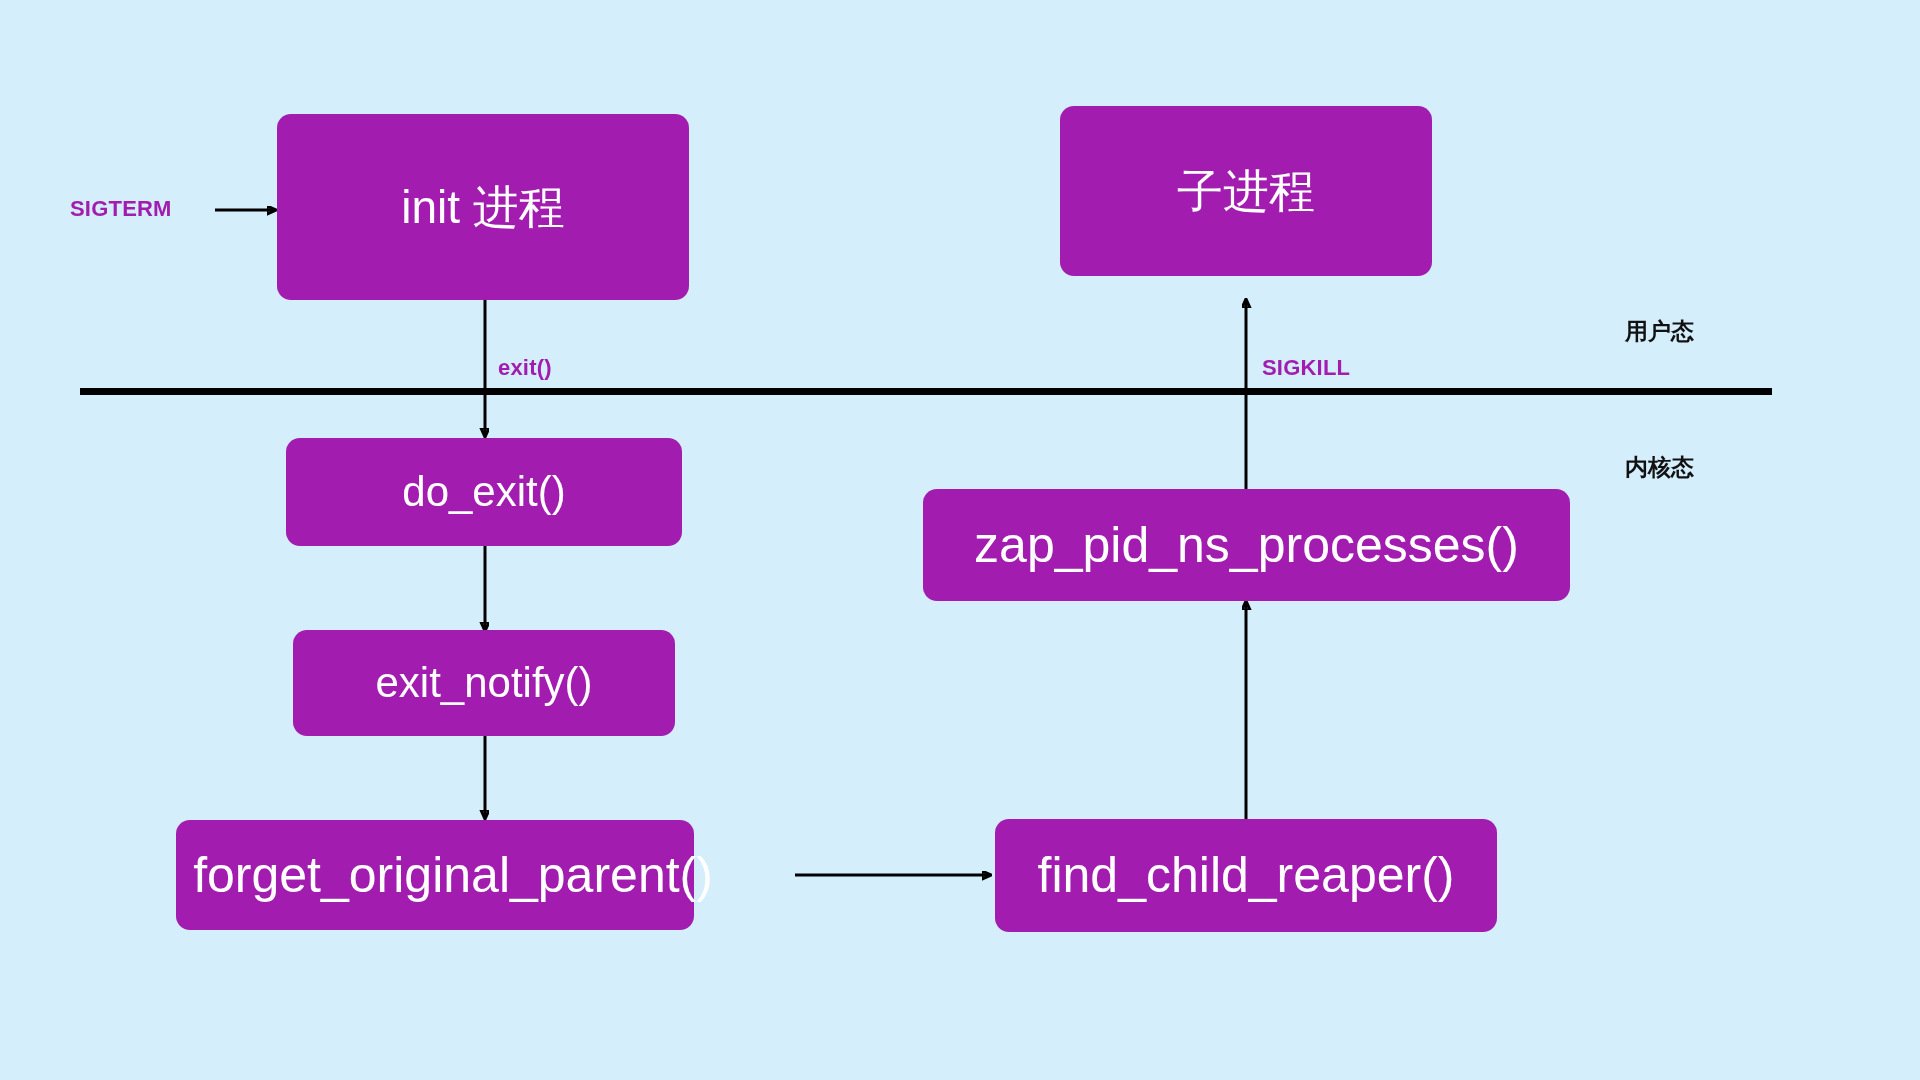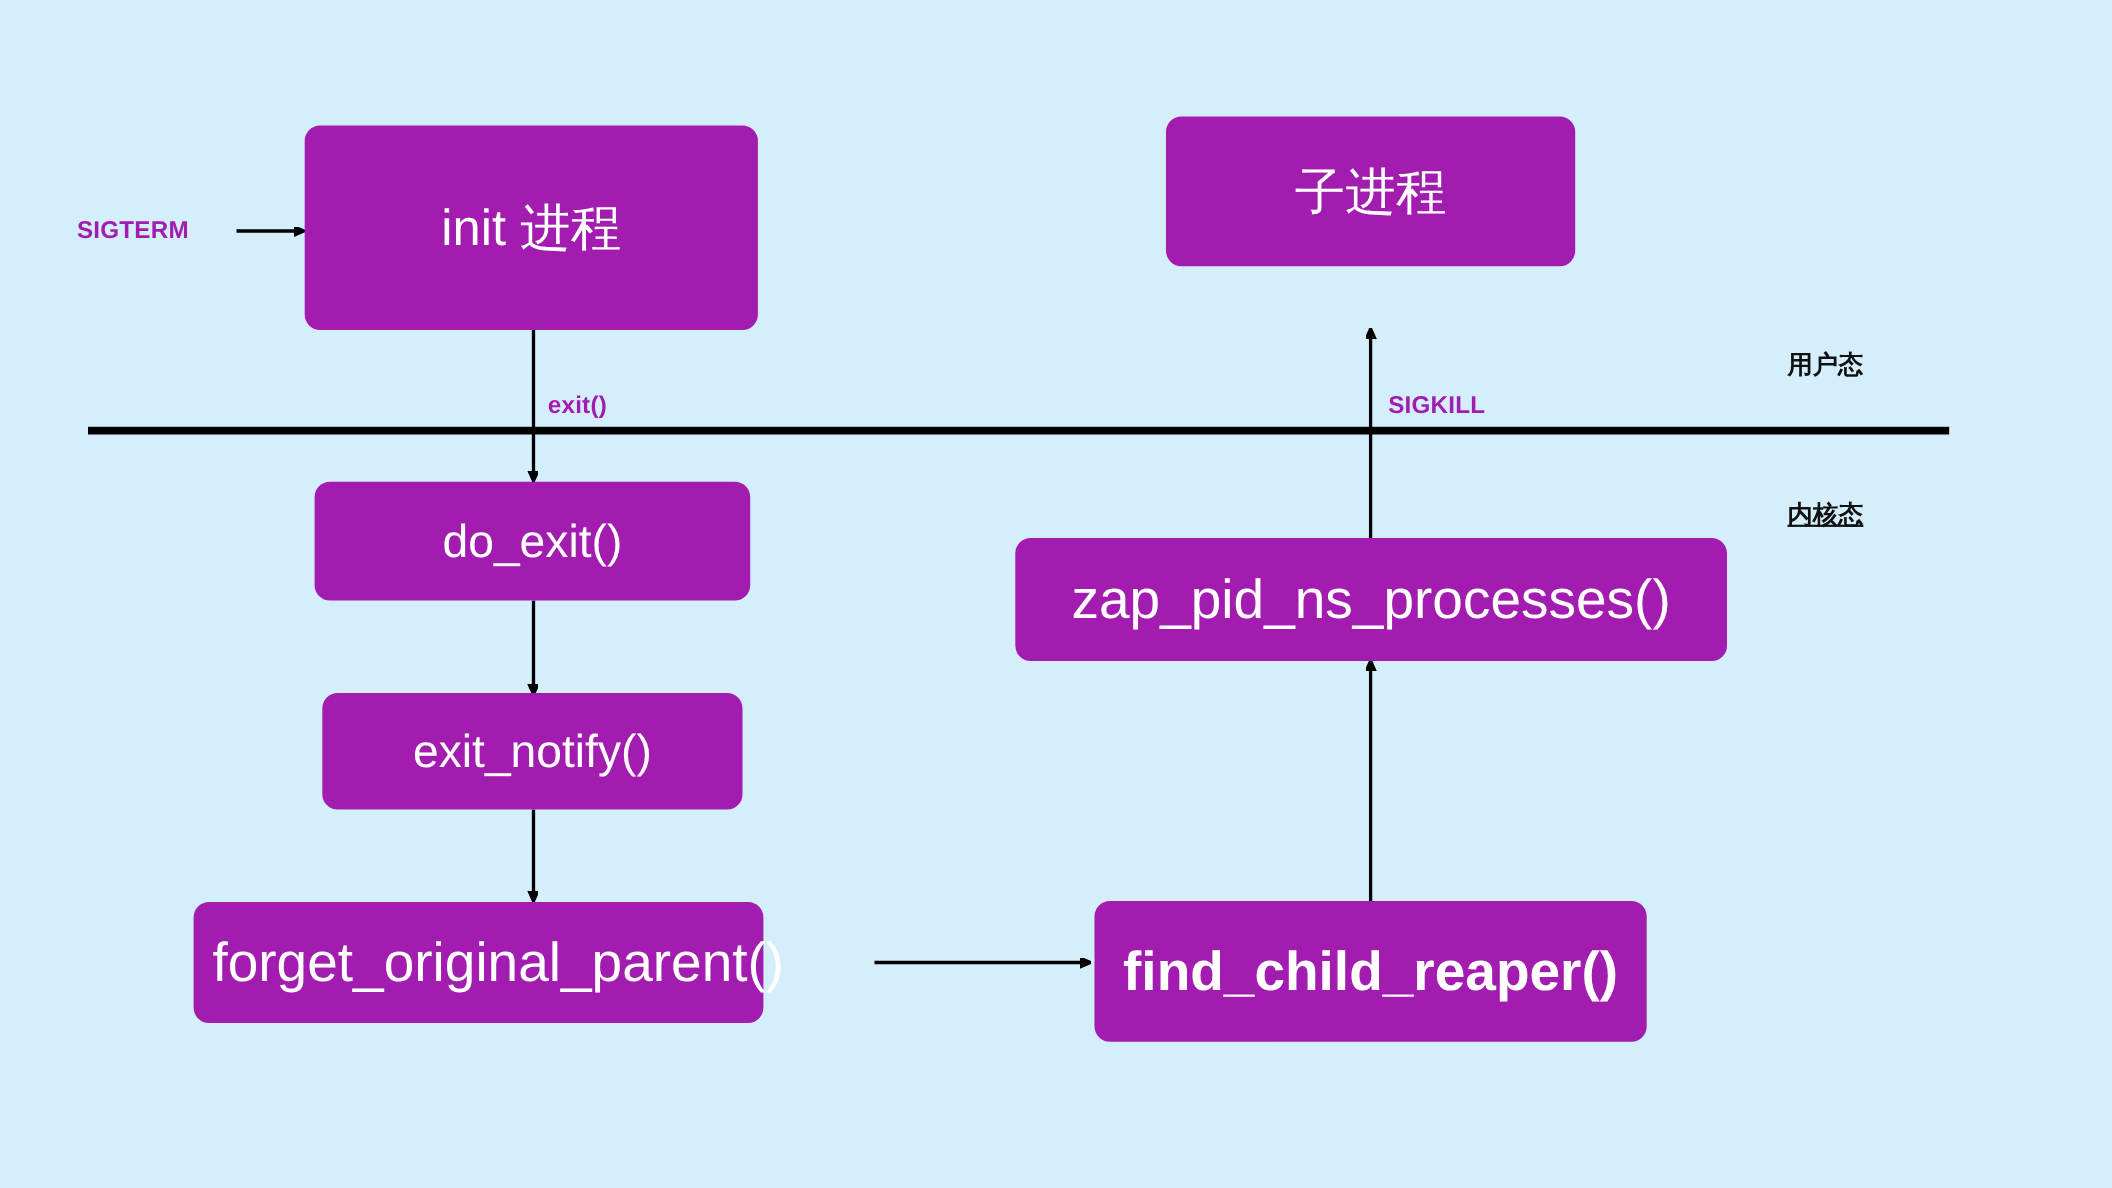--- a/index.html
+++ b/index.html
@@ -104,33 +104,33 @@
     <line x1="795" y1="875" x2="990" y2="875" marker-end="url(#arrow)"></line>
 
     <line x1="1246" y1="820" x2="1246" y2="602" marker-end="url(#arrow)"></line>
 
     <line x1="1246" y1="490" x2="1246" y2="300" marker-end="url(#arrow)"></line>
   </svg>
 
   <div class="boundary" style="left:80px; top:388px; width:1692px;"></div>
 
   <div class="mode-label" style="left:1625px; top:316px;">用户态</div>
-  <div class="mode-label" style="left:1625px; top:452px;text-decoration:underline;">内核态</div>
+  <div class="mode-label" style="left:1625px; top:452px;">内核态</div>
 
   <div class="edge-label" style="left:70px; top:196px;">SIGTERM</div>
   <div class="edge-label" style="left:498px; top:355px;">exit()</div>
   <div class="edge-label" style="left:1262px; top:355px;">SIGKILL</div>
 
   <div class="node big" style="left:277px; top:114px; width:412px; height:186px;">init 进程</div>
 
-  <div class="node big" style="left:1060px; top:106px; width:372px; height:136px;">子进程</div>
+  <div class="node big" style="left:1060px; top:106px; width:372px; height:170px;">子进程</div>
 
   <div class="node medium" style="left:286px; top:438px; width:396px; height:108px;">do_exit()</div>
 
   <div class="node medium" style="left:293px; top:630px; width:382px; height:106px;">exit_notify()</div>
 
   <div class="node wide" style="left:176px; top:820px; width:518px; height:110px;padding-left:36px;">forget_original_parent()</div>
 
   <div class="node wide" style="left:923px; top:489px; width:647px; height:112px;">zap_pid_ns_processes()</div>
 
-  <div class="node wide" style="left:995px; top:819px; width:502px; height:128px;font-weight:bold;">find_child_reaper()</div>
+  <div class="node wide" style="left:995px; top:819px; width:502px; height:113px;">find_child_reaper()</div>
 
 </div>
 
 </body></html>

